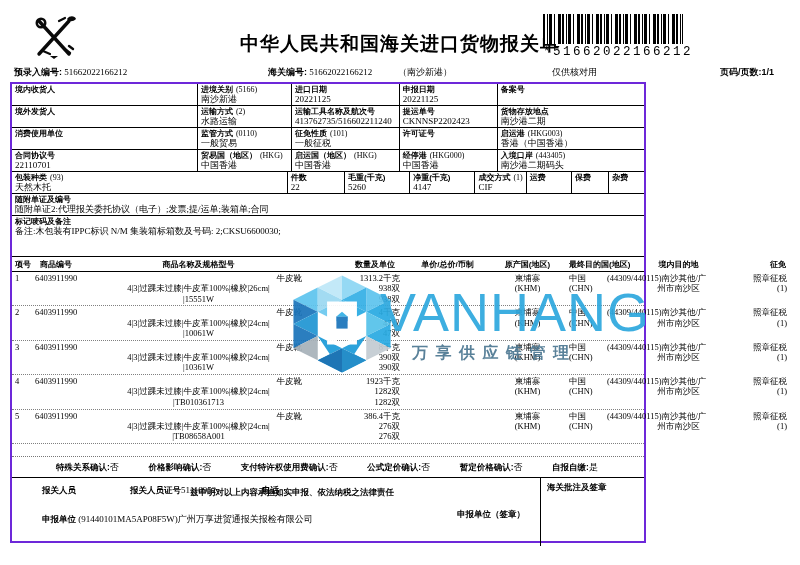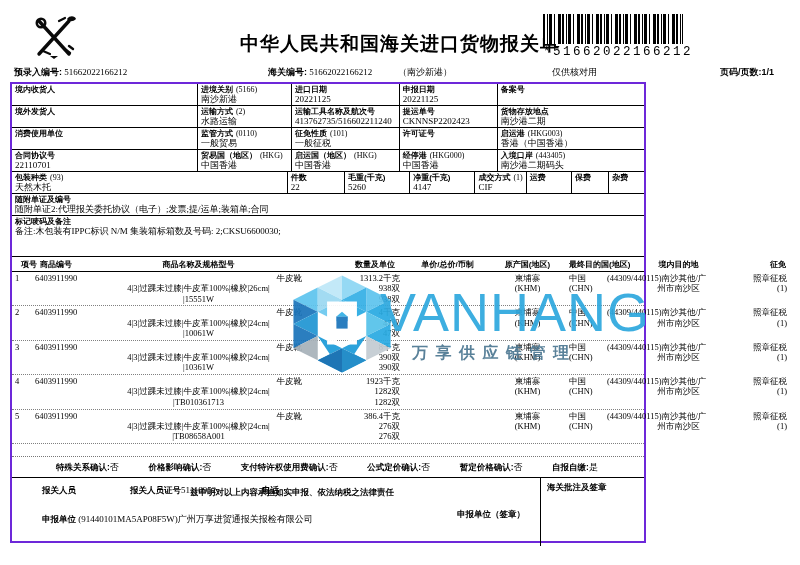--- a/index.html
+++ b/index.html
@@ -23,21 +23,21 @@
   .fcell + .fcell{border-left:1px solid #000;}
   .lab{font-family:"Liberation Sans","DejaVu Sans",sans-serif;font-weight:bold;font-size:8px;line-height:9px;}
   .lab .lc{font-family:"Liberation Serif",serif;font-weight:normal;margin-left:3px;}
   .val{font-size:9px;line-height:10px;}
   .secrow{border-bottom:1px solid #000;box-sizing:border-box;padding:1px 3px;}
   .docs{height:22px;} .marks{height:41px;}
   
   .gcols{display:grid;grid-template-columns:18px 65px 207px 103px 85px 75px 42px 143px 38px;}
   .ghead{height:14px;border-bottom:1px solid #000;align-items:center;
          font-family:"Liberation Sans","DejaVu Sans",sans-serif;font-weight:bold;font-size:8px;white-space:nowrap;}
-  .ghead .h-no{padding-left:9px;} .ghead .h-code{padding-left:10px;}
+  .ghead .h-no{padding-left:3px;} .ghead .h-code{padding-left:10px;}
   .ghead .h-name,.ghead .h-price,.ghead .h-origin,.ghead .h-district{text-align:center;}
   .ghead .h-qty{text-align:right;padding-right:10px;}
   .ghead .h-dest{padding-left:4px;overflow:visible;} .ghead .h-duty{text-align:right;padding-right:2px;}
   .gitems{height:167px;}
   .gitem{font-size:8.5px;line-height:10.3px;padding:1px 0 1.5px 0;border-bottom:1px dotted #808080;}
   .gitem div{white-space:nowrap;}
   .c-no{padding-left:3px;} .c-code{padding-left:5px;}
   .c-name .l1{text-align:right;} .c-name .l2,.c-name .l3{text-align:center;}
   .c-qty{text-align:right;padding-right:5px;}
   .c-origin{text-align:center;}

